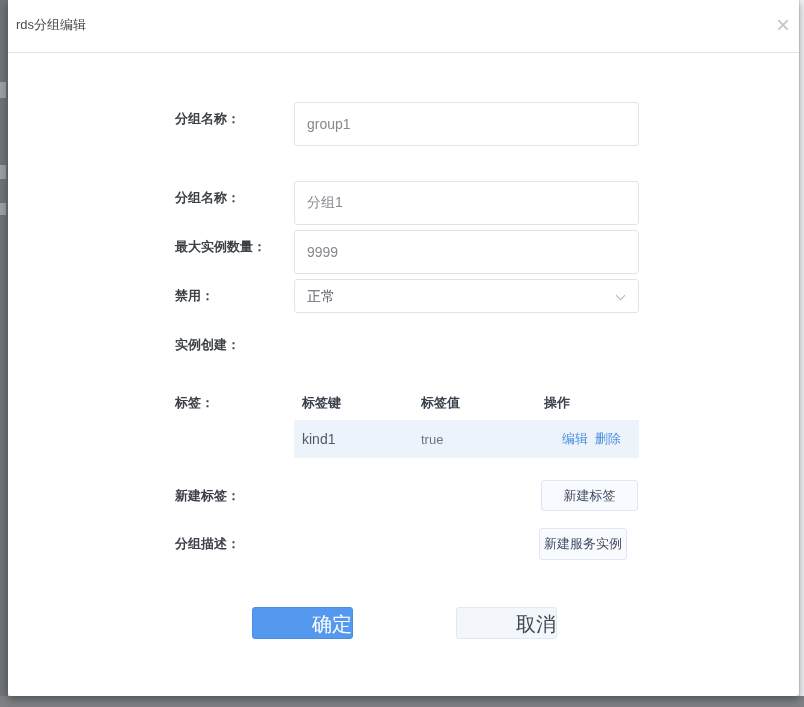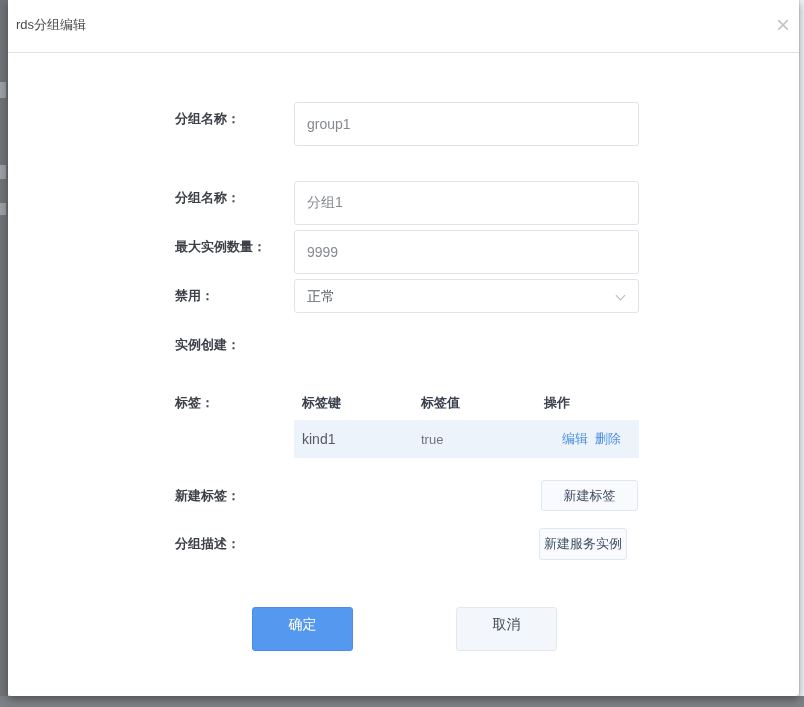--- a/index.html
+++ b/index.html
@@ -81,22 +81,22 @@
   .light-btn {
     position:absolute; background:#f8fafd;
     border:1px solid #dfe7f2; border-radius:3px;
     font-size:13px; color:#3d4a60; text-align:center; cursor:pointer;
     font-family:"Liberation Sans","DejaVu Sans",sans-serif;
   }
   .btn-new-tag { left:533px; top:480px; width:97px; height:31px; line-height:29px; }
   .btn-new-svc { left:531px; top:528px; width:88px; height:32px; line-height:30px; }
 
   .footer-btn {
-    position:absolute; top:607px; width:101px; height:44px;
-    border-radius:3px; font-size:14px; text-align:center; line-height:32px; cursor:pointer;
+    position:absolute; top:607px; width:101px; height:32px;
+    border-radius:3px; font-size:20px; text-align:right; line-height:32px; cursor:pointer;
   }
   .btn-confirm { left:244px; background:#5598f0; border:1px solid #4b8de4; color:#ffffff; }
   .btn-cancel  { left:448px; background:#f3f6fa; border:1px solid #e3e8f0; color:#3f4753; }
 </style>
 </head>
 <body>
 
 <div class="bg-left-strip">
   <div class="bg-left-mark m1"></div>
   <div class="bg-left-mark m2"></div>

